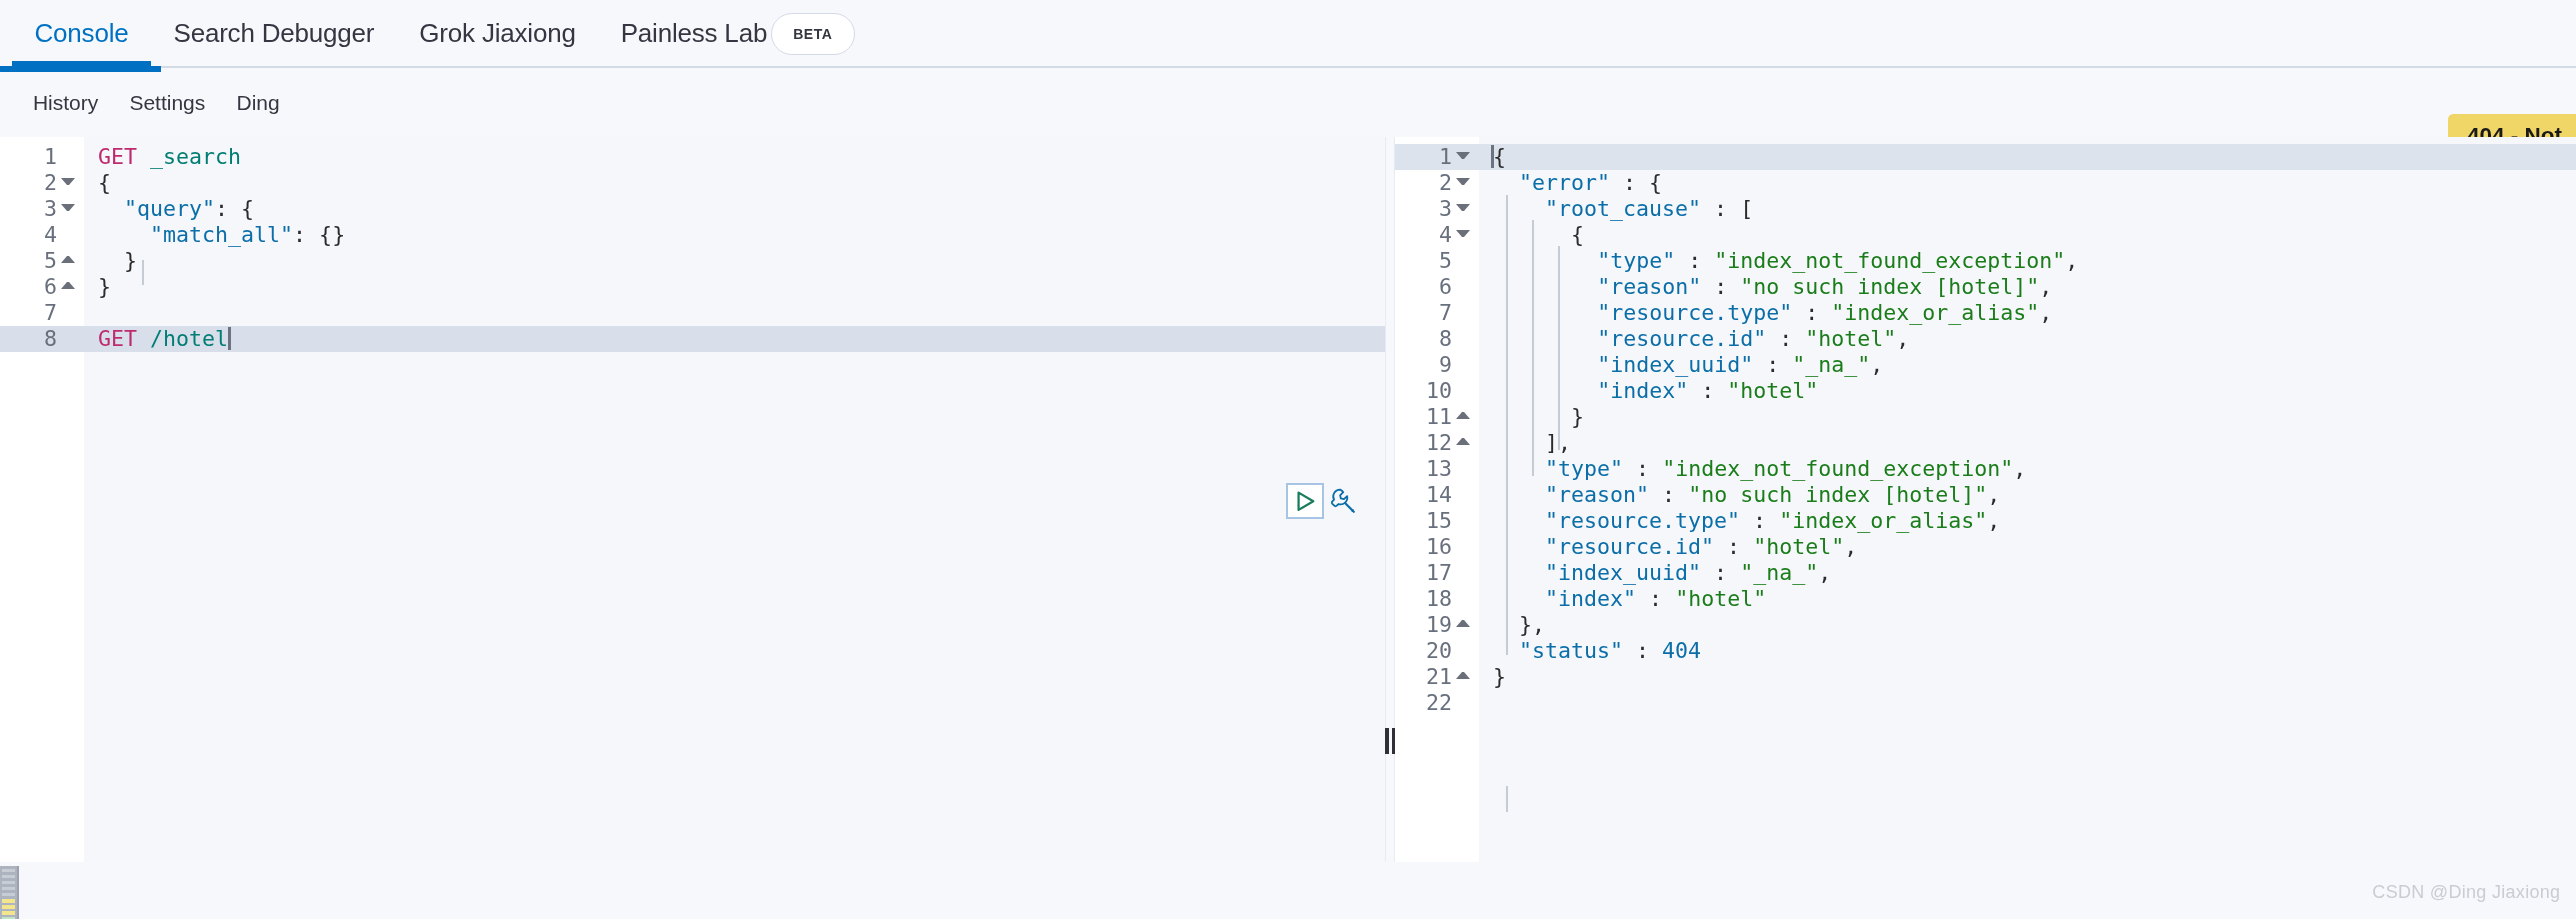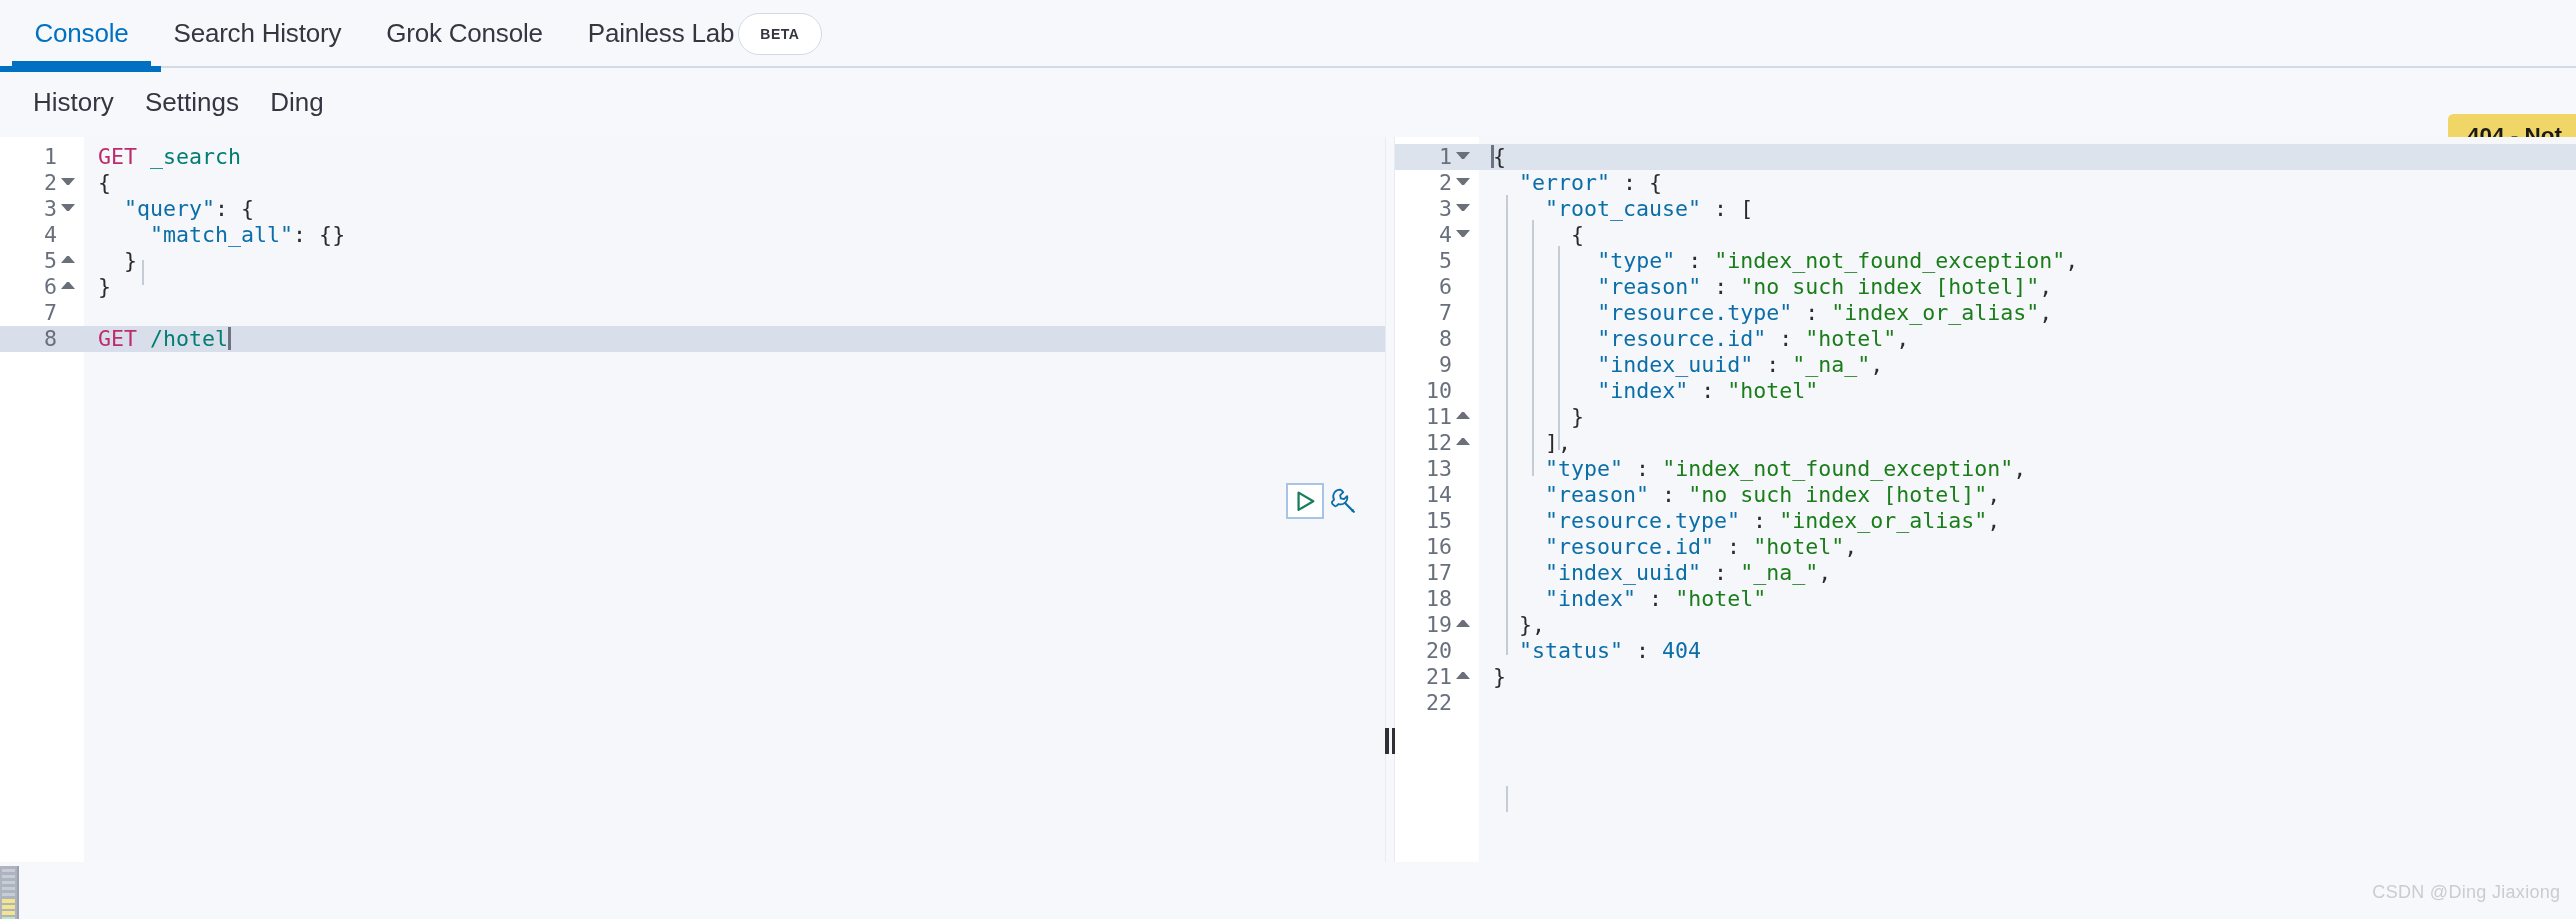--- a/index.html
+++ b/index.html
@@ -45,21 +45,21 @@
     font-size: 14px; font-weight: bold; color: #343741;
     letter-spacing: 0.5px; background: #fff;
   }
 
   
   .toolbar {
     position: absolute; left: 0; top: 68px; width: 2576px; height: 68px;
     background: #f7f8fc; display: flex; align-items: center; padding-left: 17.3px;
   }
   .toolbar-item {
-    font-size: 26px; color: #343741; padding: 0 15.6px; cursor: pointer;
+    font-size: 21px; color: #343741; padding: 0 15.6px; cursor: pointer;
     line-height: 1;
   }
   .status-badge {
     position: absolute; right: 0; top: 98px;
     background: #f0d666; color: #1a1a1a;
     font-size: 22.5px; font-weight: 600;
     padding: 8.7px 14px 8.7px 19px;
     border-radius: 5.2px 0 0 5.2px;
     white-space: nowrap;
     margin-top: 16px;
@@ -185,24 +185,24 @@
 <body>
 
 <div class="app">
 
   <div class="tabbar">
     <div class="tabbar-inner">
       <div class="tab active">
         <span>Console</span>
       </div>
       <div class="tab">
-        <span>Search History</span>
+        <span>Search Debugger</span>
       </div>
       <div class="tab">
-        <span>Grok Console</span>
+        <span>Grok Jiaxiong</span>
       </div>
       <div class="tab">
         <span>Painless Lab</span>
         <span class="beta-badge">BETA</span>
       </div>
     </div>
     <div class="tabbar-rule"></div>
     <div class="tabbar-rule-active"></div>
   </div>
 

